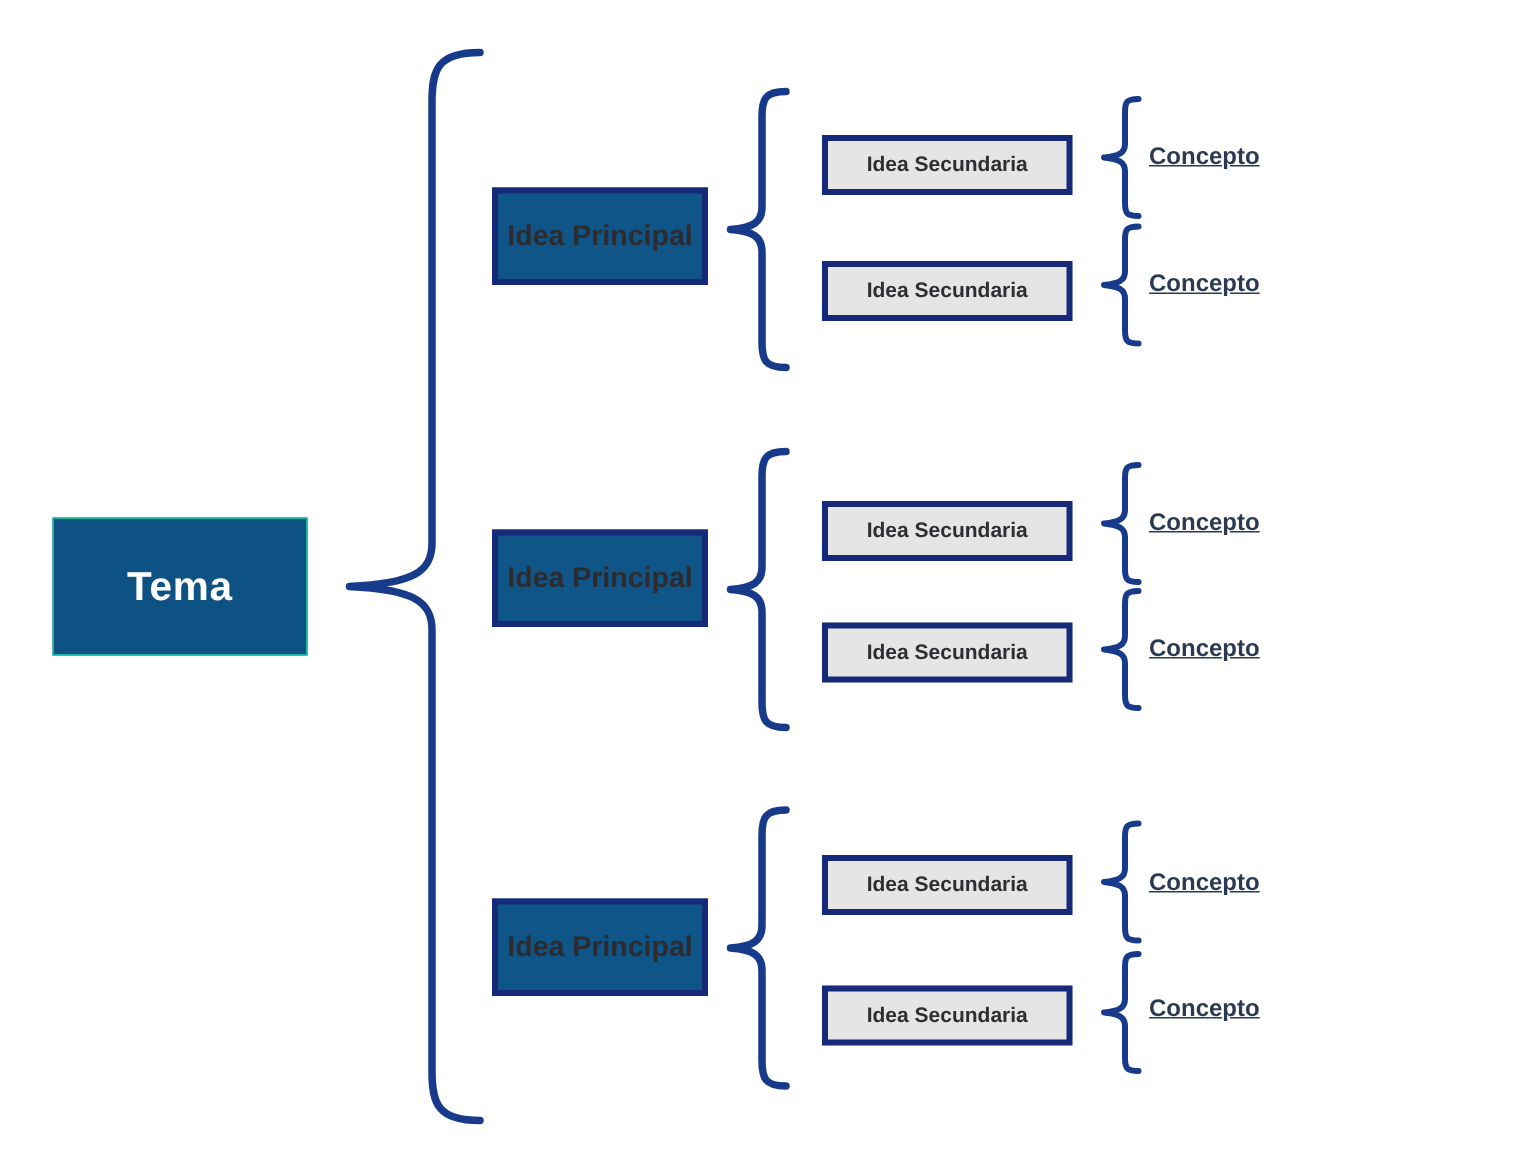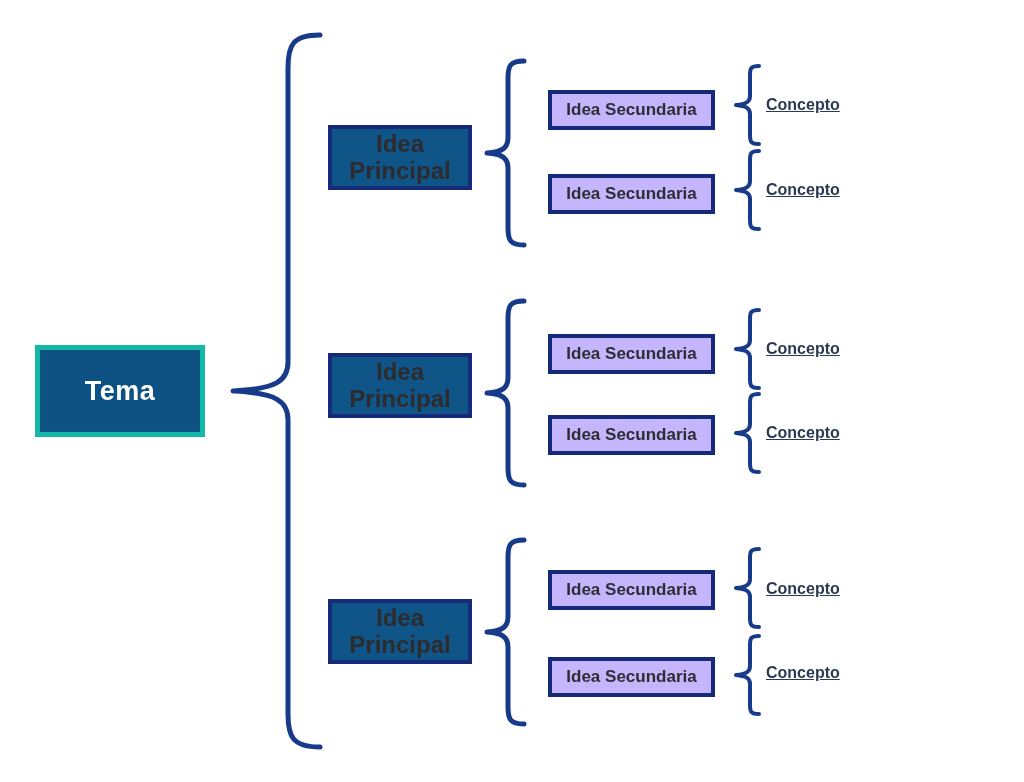--- a/index.html
+++ b/index.html
@@ -19,39 +19,39 @@
     position: absolute;
     box-sizing: border-box;
     display: flex;
     align-items: center;
     justify-content: center;
     text-align: center;
     line-height: 1.12;
   }
   .node-tema {
     background: #0e5283;
-    border: 5px solid #14b8a6;
+    border: 1px solid #14b8a6;
     color: #ffffff;
     font-weight: bold;
     font-size: 27px;
     letter-spacing: 0.5px;
   }
   .node-principal {
     background: #0f5588;
     border: 4px solid #152b7a;
     color: #2e2b2e;
     font-weight: bold;
-    font-size: 24px;
+    font-size: 19px;
   }
   .node-secundaria {
-    background: #c4b5fd;
+    background: #e5e5e5;
     border: 4px solid #152b7a;
     color: #2d2d32;
     font-weight: bold;
-    font-size: 17px;
+    font-size: 14px;
     white-space: nowrap;
   }
   .concepto {
     position: absolute;
     color: #2b3a52;
     font-weight: bold;
     font-size: 16px;
     white-space: nowrap;
     line-height: 1;
     text-decoration: underline;

